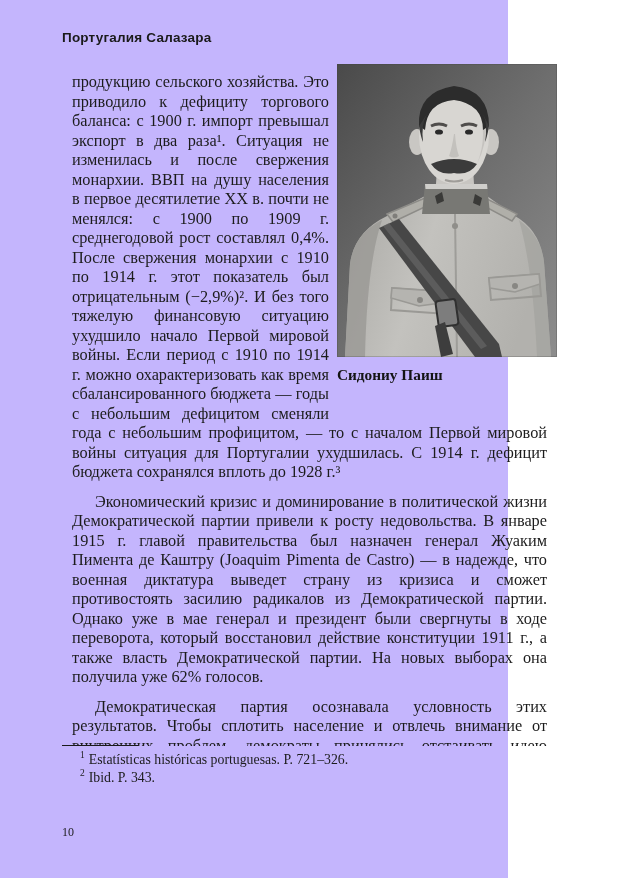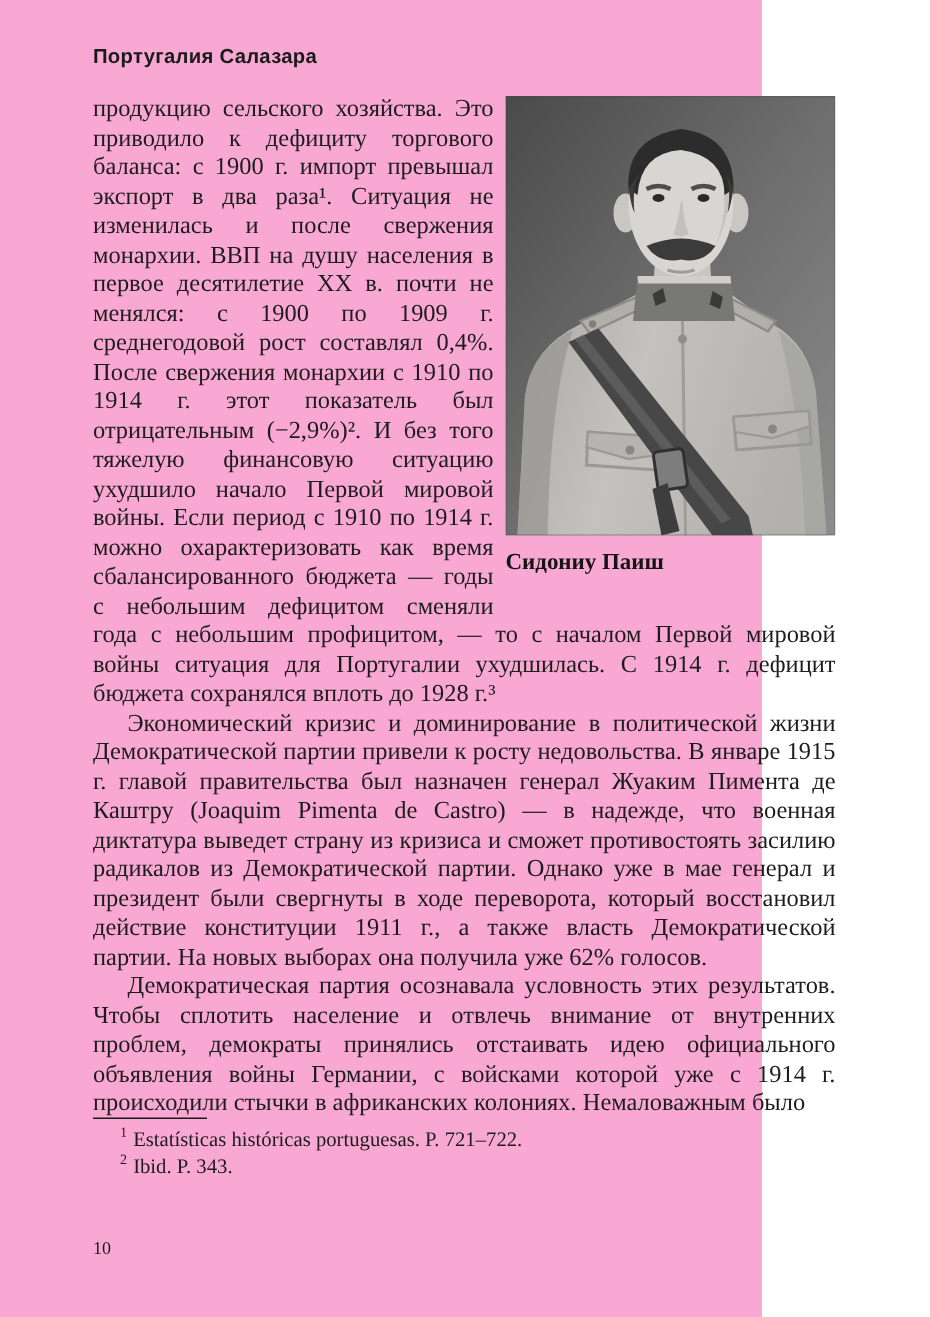--- a/index.html
+++ b/index.html
@@ -6,21 +6,21 @@
   body {
     width: 620px; height: 878px;
     background: #ffffff;
     font-family: "Liberation Serif", serif;
     color: #1c1c1c;
     overflow: hidden;
   }
   .page {
     position: relative;
     width: 508px; height: 878px;
-    background: #f9a8d4;
+    background: #c4b5fd;
   }
   .running-header {
     position: absolute;
     left: 62px; top: 30px;
     font-family: "Liberation Sans", sans-serif;
     font-weight: bold;
     font-size: 13.5px;
     letter-spacing: 0.2px;
     color: #1a1a1a;
   }
@@ -43,21 +43,21 @@
   }
   .photo-frame { width: 220px; height: 293px; display: block; }
   .photo-frame svg { display: block; }
   .photo-caption {
     text-align: left;
     font-weight: bold;
     font-size: 15.3px;
     margin-top: 8px;
     color: #141414;
   }
-  .para { margin: 0; text-indent: 23px; }
+  .para { margin: 10px; text-indent: 23px; }
   .para.no-indent { text-indent: 0; }
   .footnotes {
     position: absolute;
     left: 62px; top: 745px;
     width: 495px;
     font-size: 13.8px;
     line-height: 17.9px;
     text-align: left;
     color: #1c1c1c;
   }
@@ -170,19 +170,19 @@
     <p class="para no-indent">продукцию сельского хозяйства. Это приводило к дефициту торгового баланса: с 1900 г. импорт превышал экспорт в два раза¹. Ситуация не изменилась и после свержения монархии. ВВП на душу населения в первое десятилетие XX в. почти не менялся: с 1900 по 1909 г. среднегодовой рост составлял 0,4%. После свержения монархии с 1910 по 1914 г. этот показатель был отрицательным (−2,9%)². И без того тяжелую финансовую ситуацию ухудшило начало Первой мировой войны. Если период с 1910 по 1914 г. можно охарактеризовать как время сбалансированного бюджета — годы с небольшим дефицитом сменяли года с небольшим профицитом, — то с началом Первой мировой войны ситуация для Португалии ухудшилась. С 1914 г. дефицит бюджета сохранялся вплоть до 1928 г.³</p>
 
     <p class="para">Экономический кризис и доминирование в политической жизни Демократической партии привели к росту недовольства. В январе 1915 г. главой правительства был назначен генерал Жуаким Пимента де Каштру (Joaquim Pimenta de Castro) — в надежде, что военная диктатура выведет страну из кризиса и сможет противостоять засилию радикалов из Демократической партии. Однако уже в мае генерал и президент были свергнуты в ходе переворота, который восстановил действие конституции 1911 г., а также власть Демократической партии. На новых выборах она получила уже 62% голосов.</p>
 
     <p class="para">Демократическая партия осознавала условность этих результатов. Чтобы сплотить население и отвлечь внимание от внутренних проблем, демократы принялись отстаивать идею официального объявления войны Германии, с войсками которой уже с 1914 г. происходили стычки в африканских колониях. Немаловажным было</p>
 
   </div>
 
   <div class="footnotes">
     <div class="fn-rule"></div>
-    <div class="footnote"><sup>1</sup><span>Estatísticas históricas portuguesas. P. 721–722.</span></div>
+    <div class="footnote"><sup>1</sup><span>Estatísticas históricas portuguesas. P. 721–326.</span></div>
     <div class="footnote"><sup>2</sup><span>Ibid. P. 343.</span></div>
   </div>
 
   <div class="page-number">10</div>
 
 </div>
 
 </body></html>

